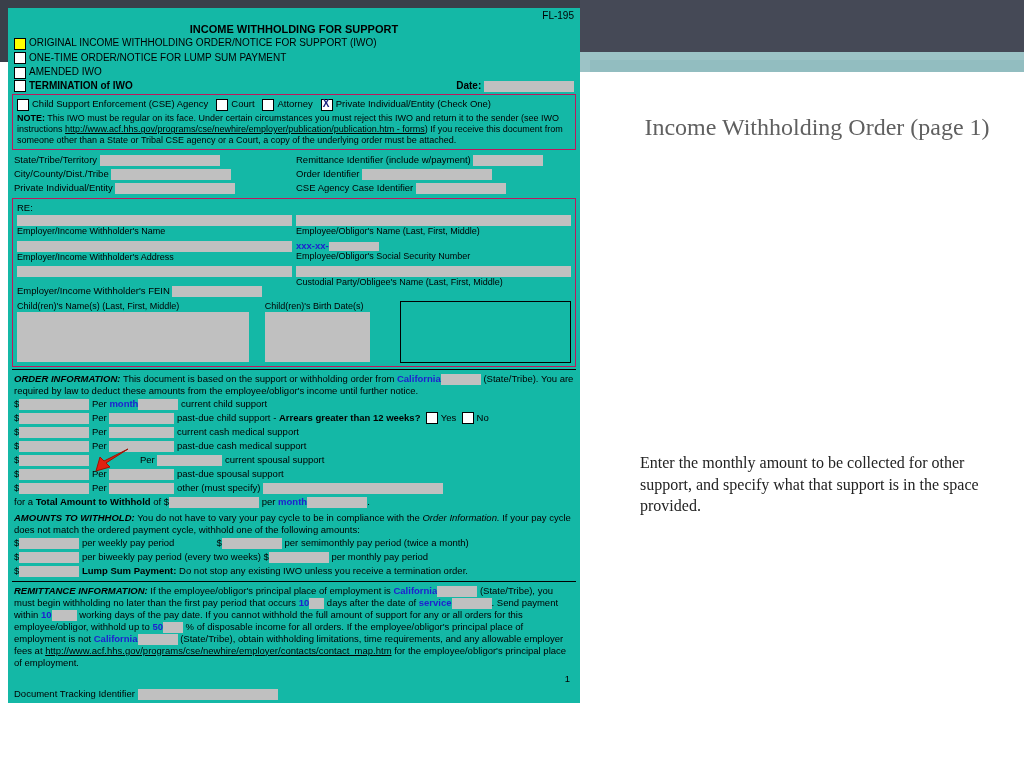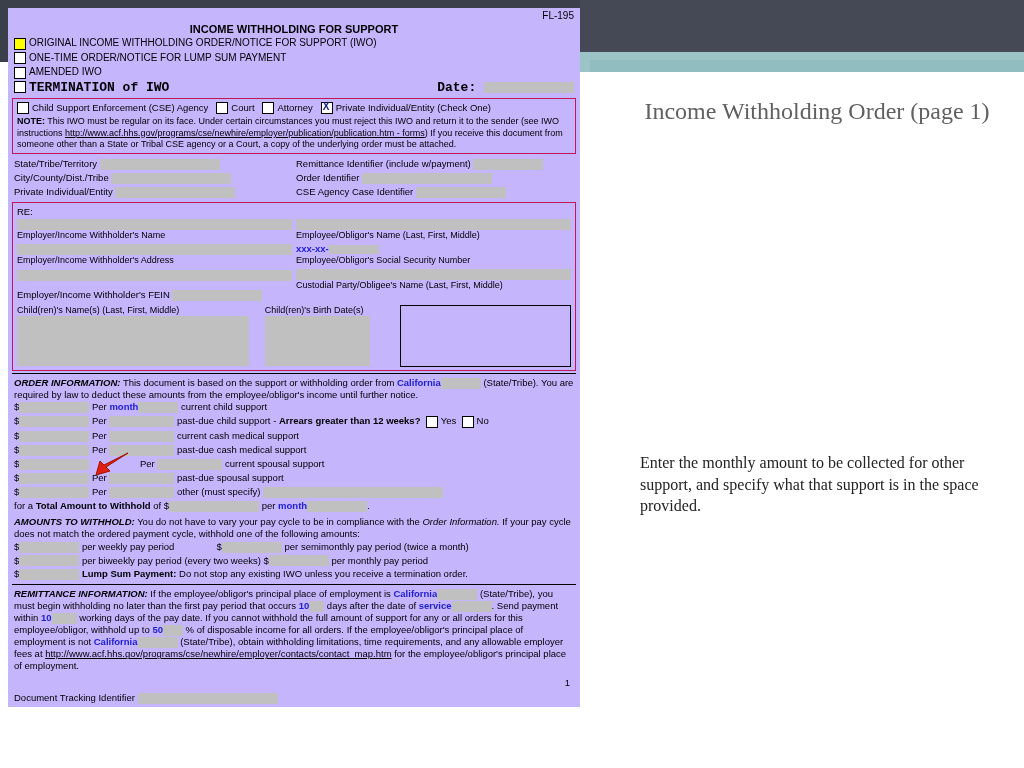--- a/index.html
+++ b/index.html
@@ -1,35 +1,35 @@
 <!DOCTYPE html>
 <html><head>
 <meta charset="utf-8">
 <style>
 body { margin:0; font-family:Arial,sans-serif; width:1024px; height:768px; background:#fff; overflow:hidden; }
 .topbar { position:absolute; top:0; left:0; right:0; height:64px; }
 .topbar .dark { position:absolute; top:0; left:0; width:580px; height:62px; background:#3a3f4a; }
 .topbar .teal1 { position:absolute; top:52px; left:580px; right:0; height:20px; background:#5a9ba0; opacity:.6; }
 .topbar .teal2 { position:absolute; top:60px; left:590px; right:0; height:12px; background:#88b8ba; opacity:.5; }
 .topbar .darkr { position:absolute; top:0; left:580px; right:0; height:52px; background:#454956; }
-.form { position:absolute; top:8px; left:8px; width:572px; color:#000; font-size:9.5px; line-height:1.25; background:#c4b5fd; }
+.form { position:absolute; top:8px; left:8px; width:572px; color:#000; font-size:9.5px; line-height:1.25; background:#14b8a6; }
 .form .formnum { text-align:right; padding:2px 6px 0 0; font-size:10px; }
 .form .title { text-align:center; font-weight:bold; font-size:11px; }
 .cb { display:inline-block; width:10px; height:10px; border:1px solid #000; vertical-align:middle; margin-right:3px; background:#fff; }
 .cb.yel { background:#ffff00; }
 .cb.chk { background:#fff; position:relative; }
 .cb.chk::after { content:"X"; position:absolute; top:-2px; left:1px; font-weight:bold; color:#1a237e; font-size:10px; }
 .optline { font-weight:normal; font-size:10px; padding:1px 6px; }
-.dateline { display:flex; justify-content:space-between; padding:0 6px; font-weight:bold; font-size:13px;font-family:Liberation Mono, monospace; }
+.dateline { display:flex; justify-content:space-between; padding:0 6px; font-weight:bold; font-size:10px; }
 .gray { display:inline-block; background:#c0c0c0; height:11px; vertical-align:middle; }
 .box { border:1px solid #be185d; margin:2px 4px; padding:3px 4px; }
 .bluebold { color:#2020d0; font-weight:bold; font-size:9.5px; }
 .twocol { display:flex; gap:4px; }
 .twocol > div { flex:1; }
-.right-title { position:absolute; top:96px; left:640px; right:30px; text-align:center; color:#606060; font-family:Georgia,serif; font-size:24px; line-height:1.3; }
+.right-title { position:absolute; top:112px; left:640px; right:30px; text-align:center; color:#606060; font-family:Georgia,serif; font-size:24px; line-height:1.3; }
 .right-body { position:absolute; top:452px; left:640px; right:30px; font-family:Georgia,serif; font-size:16px; color:#222; line-height:1.35; }
 .arrow { position:absolute; width:36px; height:26px; }
 .arrow svg { width:100%; height:100%; }
 .sec { margin:3px 6px; }
 hr.th { border:none; border-top:1px solid #000; margin:2px 4px; }
 .row { padding:1px 0; }
 .small { font-size:9px; }
 a.u { text-decoration:underline; color:#000; }
 .rectfield { display:inline-block; background:#c0c0c0; vertical-align:top; }
 </style>

